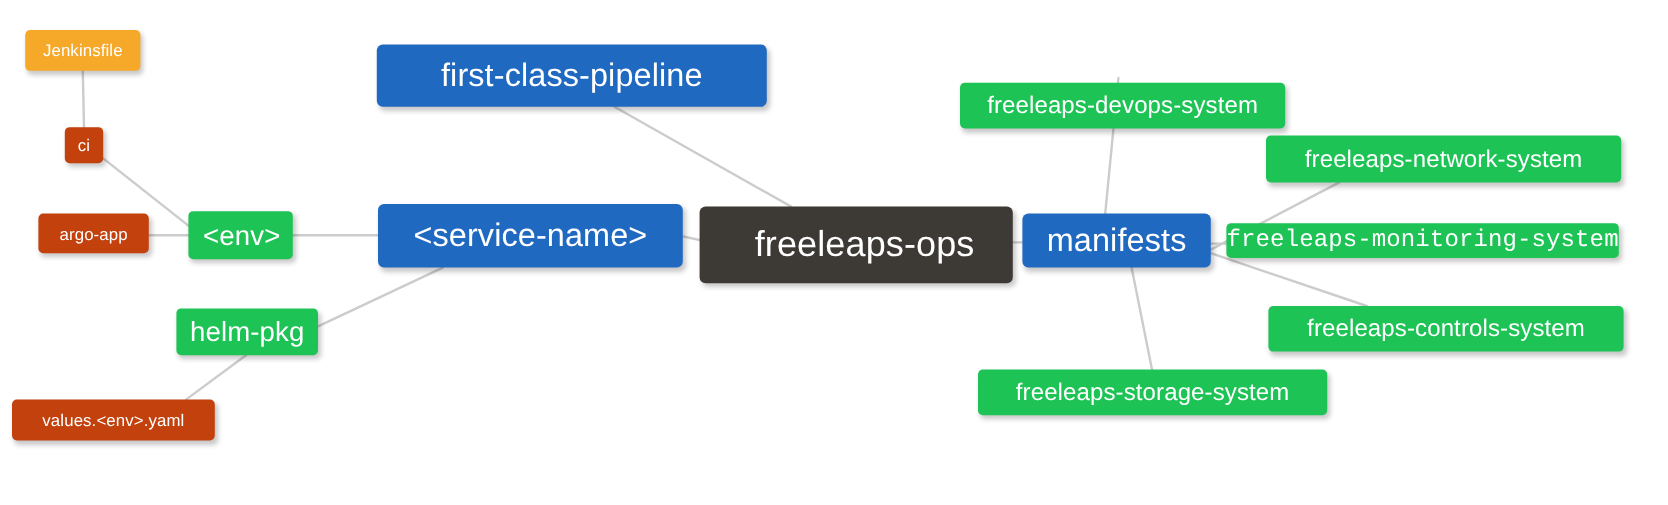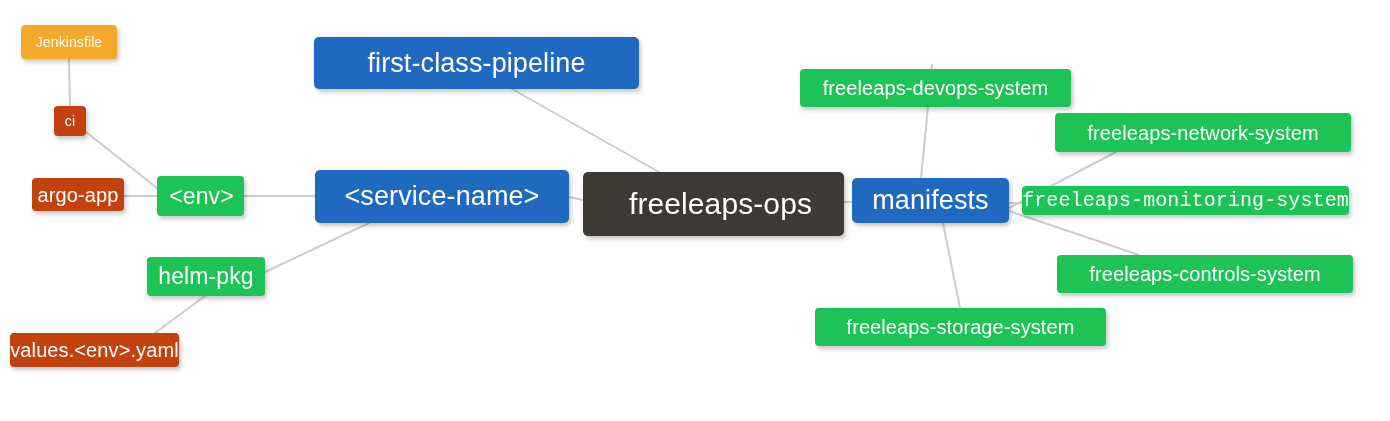--- a/index.html
+++ b/index.html
@@ -50,21 +50,21 @@
   .node.blue      { background: #2069c0; }
   .node.green     { background: #1dc355; }
   .node.orange    { background: #f6a828; }
   .node.redorange { background: #c2410c; }
 
   
   .node.tier-root  { font-size: 30px; border-radius: 5px; padding-left: 24px; }
   .node.tier-1     { font-size: 27px; border-radius: 5px; }
   .node.tier-2     { font-size: 23px; }
   .node.tier-3     { font-size: 20px; }
-  .node.tier-4     { font-size: 20px; }
+  .node.tier-4     { font-size: 14px; }
   .node.tier-5     { font-size: 14px; }
 </style>
 </head>
 <body>
 
 <div id="mindmap">
 
   <svg id="edge-layer" viewBox="0 0 1390 421" width="1390" height="421" xmlns="http://www.w3.org/2000/svg">
       <line x1="69" y1="59" x2="70" y2="106" stroke="#cccccc" stroke-width="2" stroke-linecap="round"></line>
       <line x1="86" y1="132" x2="157" y2="188" stroke="#cccccc" stroke-width="2" stroke-linecap="round"></line>

